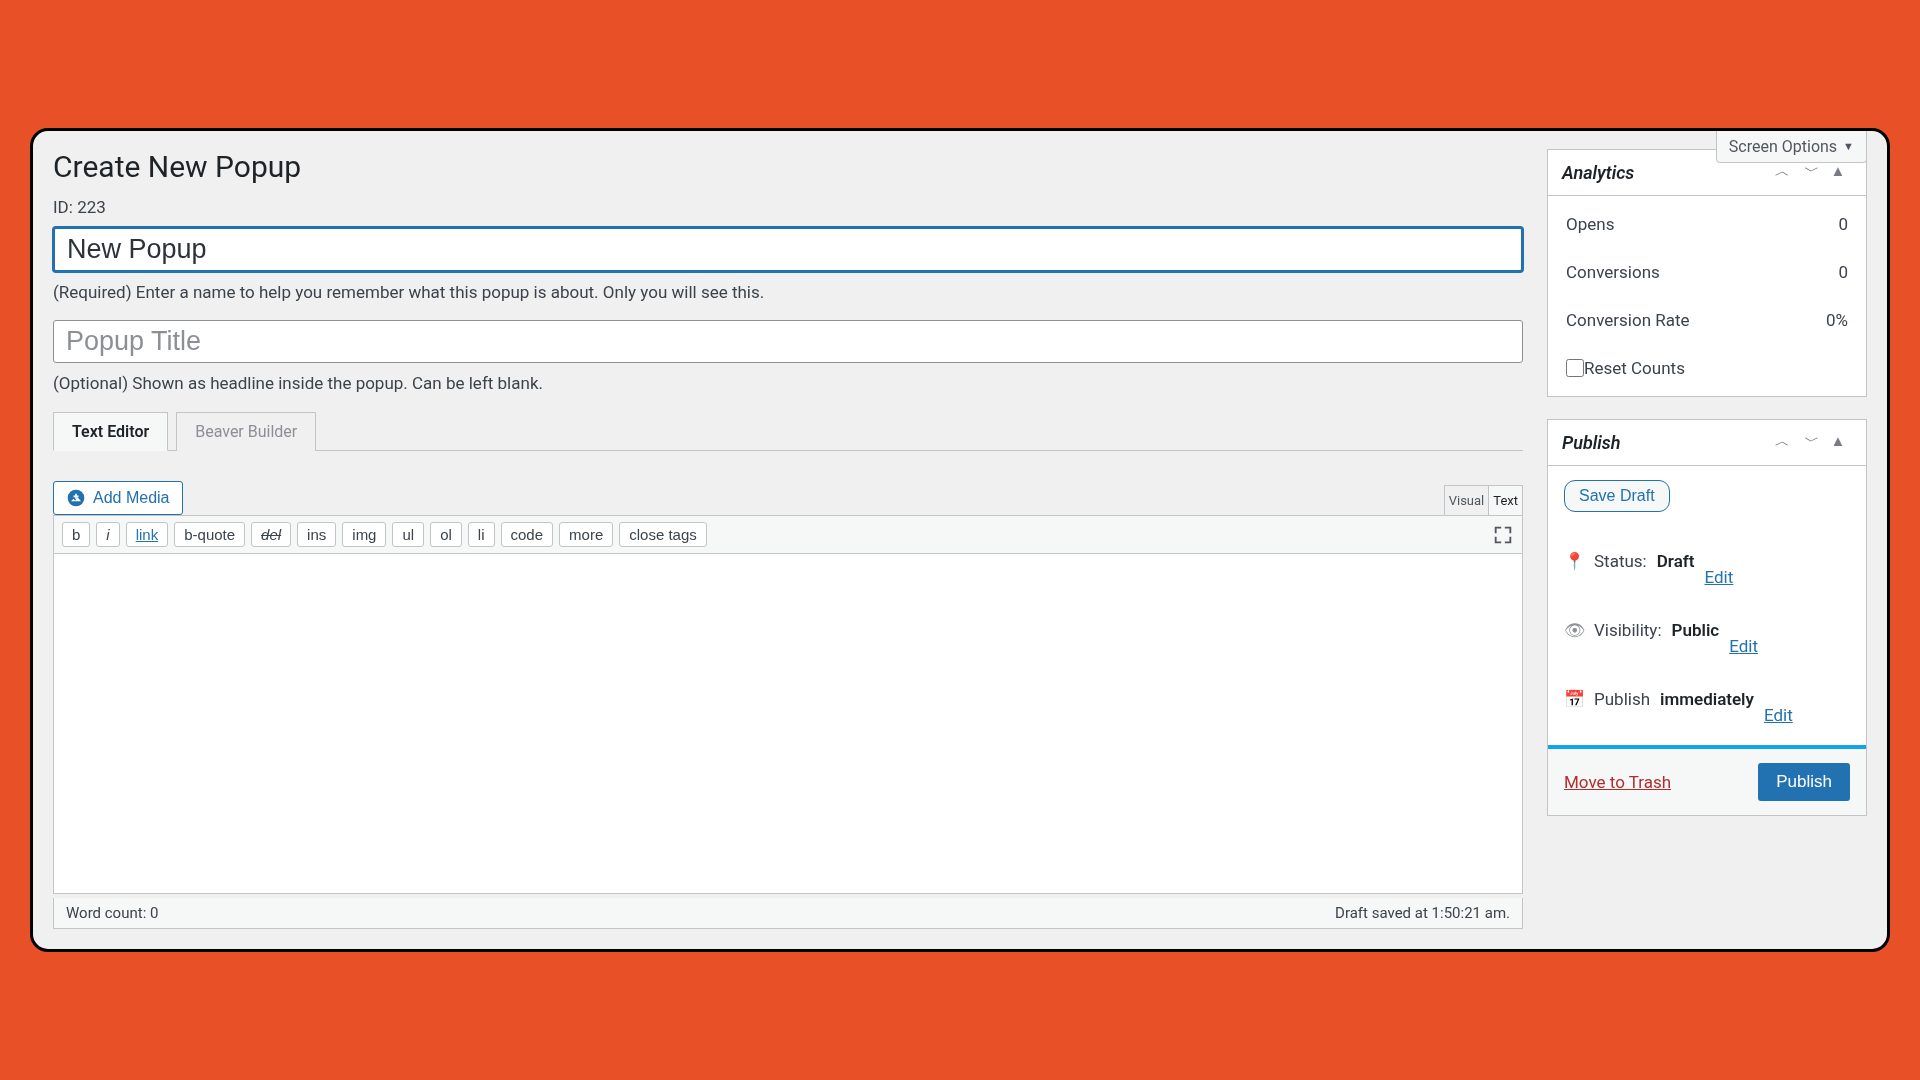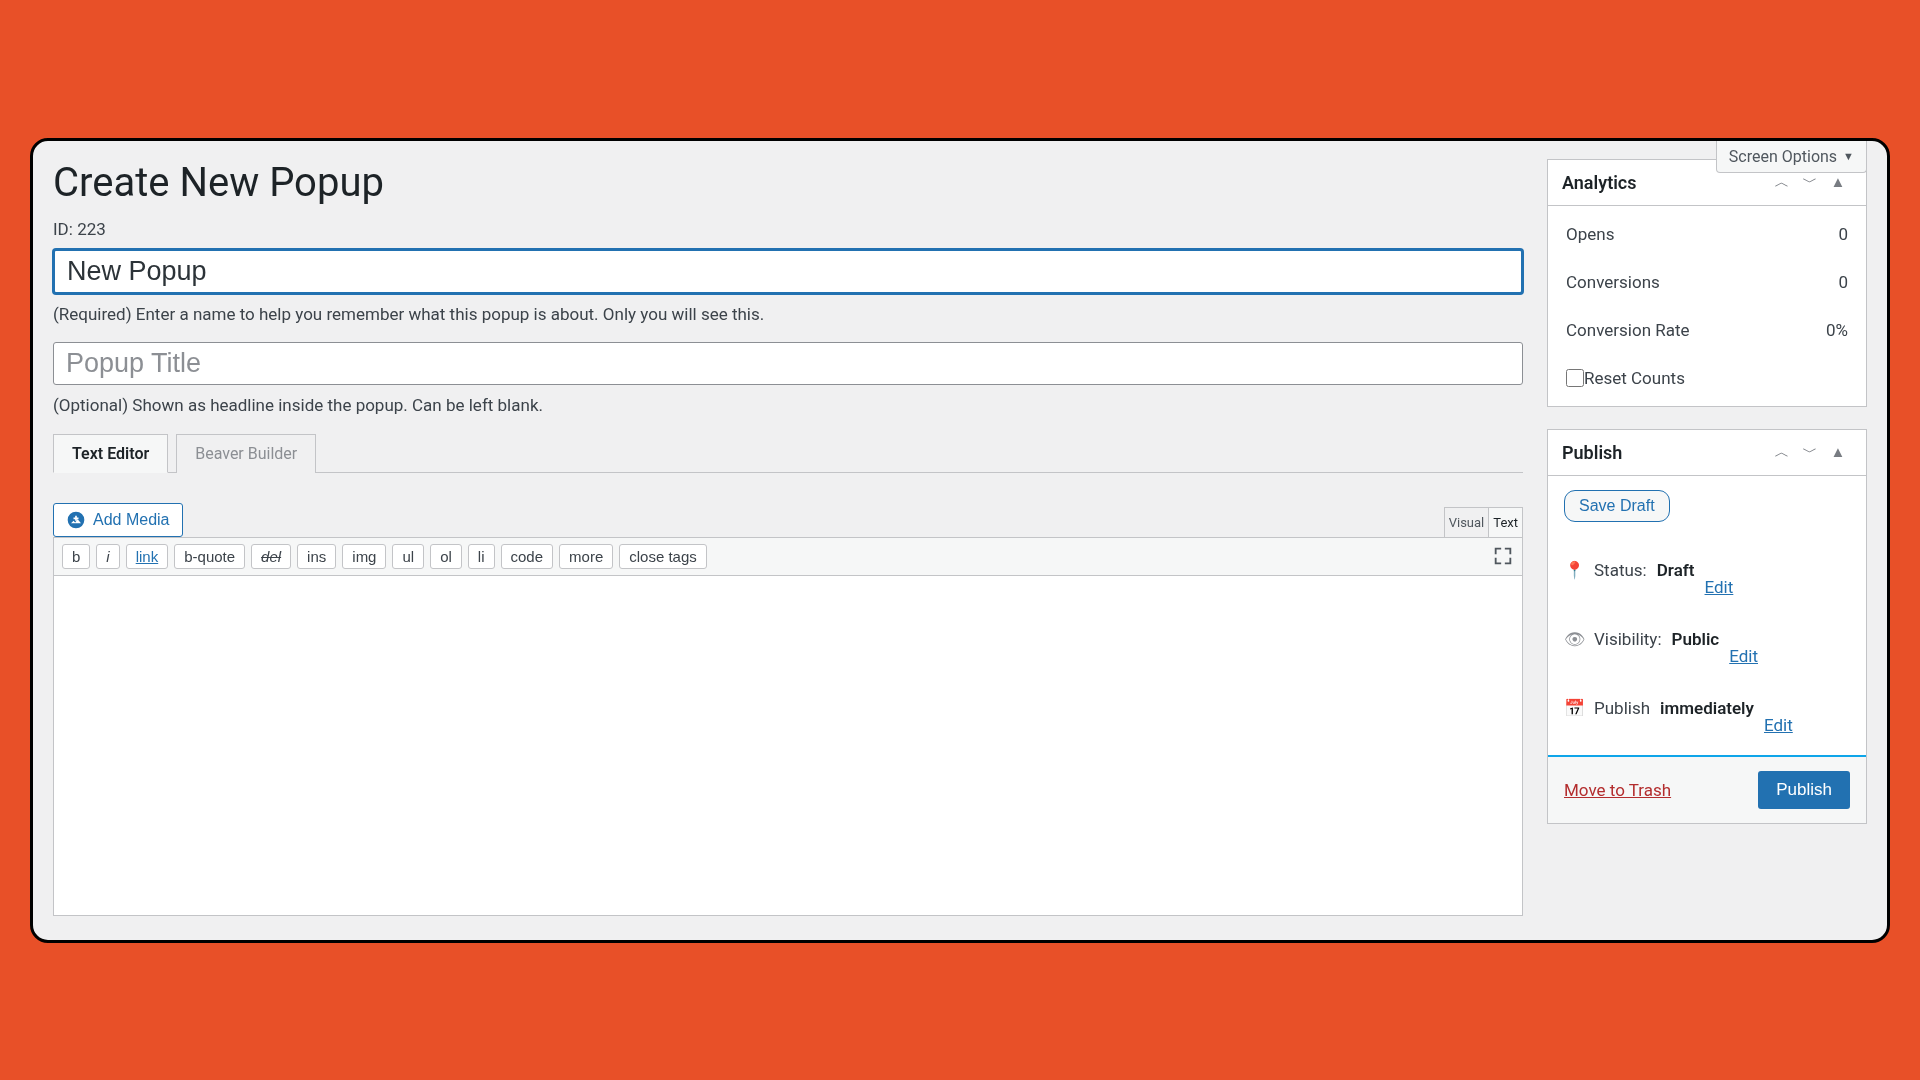--- a/index.html
+++ b/index.html
@@ -35,21 +35,21 @@
   cursor: pointer;
   display: flex;
   align-items: center;
   gap: 6px;
 }
 .screen-options .tri { font-size: 11px; }
 .main-area { display: flex; gap: 24px; }
 .left-col { flex: 1; }
 .right-col { width: 320px; display: flex; flex-direction: column; gap: 22px; }
 h1 {
-  font-size: 40px;
+  font-size: 30px;
   font-weight: 400;
   color: #1d2327;
   margin-bottom: 13px;
 }
 .id-line { font-size: 17px; color: #3c434a; margin-bottom: 10px; }
 .big-input {
   width: 100%;
   font-size: 27px;
   padding: 5px 12px;
   border: 1px solid #8c8f94;
@@ -174,23 +174,23 @@
   justify-content: space-between;
   font-size: 15px;
   color: #3c434a;
 }
 .panel {
   background: #fff;
   border: 1px solid #c3c4c7;
 }
 .panel-header {
   display: flex;
-  align-items: center;
   padding: 12px 14px;
   border-bottom: 1px solid #c3c4c7;
+  font-style: italic;
 }
 .panel-header h2 {
   font-size: 18px;
   font-weight: 600;
   color: #1d2327;
   flex: 1;
 }
 .panel-header .ctrl {
   width: 28px;
   text-align: center;
@@ -234,21 +234,21 @@
   align-items: center;
   gap: 10px;
   padding: 8px 0;
   font-size: 17px;
   color: #3c434a;
 }
 .pub-row .icon { width: 20px; color: #8c8f94; }
 .pub-row strong { font-weight: 600; color: #1d2327; }
 .pub-row a { color: #2271b1; text-decoration: underline; cursor: pointer; margin-top: 33px; }
 .publish-footer {
-  border-top: 2px solid #0ea5e9;
+  border-top: 4px solid #0ea5e9;
   margin: 12px -16px 0 -16px;
   padding: 14px 16px;
   display: flex;
   justify-content: space-between;
   align-items: center;
   background: #f6f7f7;
 }
 .trash-link {
   color: #b32d2e;
   text-decoration: underline;
@@ -322,20 +322,27 @@
           <button class="tb-btn">code</button>
           <button class="tb-btn">more</button>
           <button class="tb-btn">close tags</button>
           <svg class="fullscreen-icon" viewBox="0 0 24 24">
               <path fill="currentColor" d="M3 3h7v2H5v5H3V3zm18 0v7h-2V5h-5V3h7zM3 21v-7h2v5h5v2H3zm18 0h-7v-2h5v-5h2v7z"></path>
             </svg>
         </div>
 
         <textarea class="editor-textarea" style=""></textarea>
 
+        <div class="editor-footer">
+          <span>
+            <span>Word count:</span>
+            <span>0</span>
+          </span>
+          <span>Draft saved at 1:50:21 am.</span>
+        </div>
       </div>
     </div>
 
     <div class="right-col">
       <div class="panel">
         <div class="panel-header">
           <h2>Analytics</h2>
           <span class="ctrl">︿</span>
           <span class="ctrl">﹀</span>
           <span class="ctrl">▲</span>

